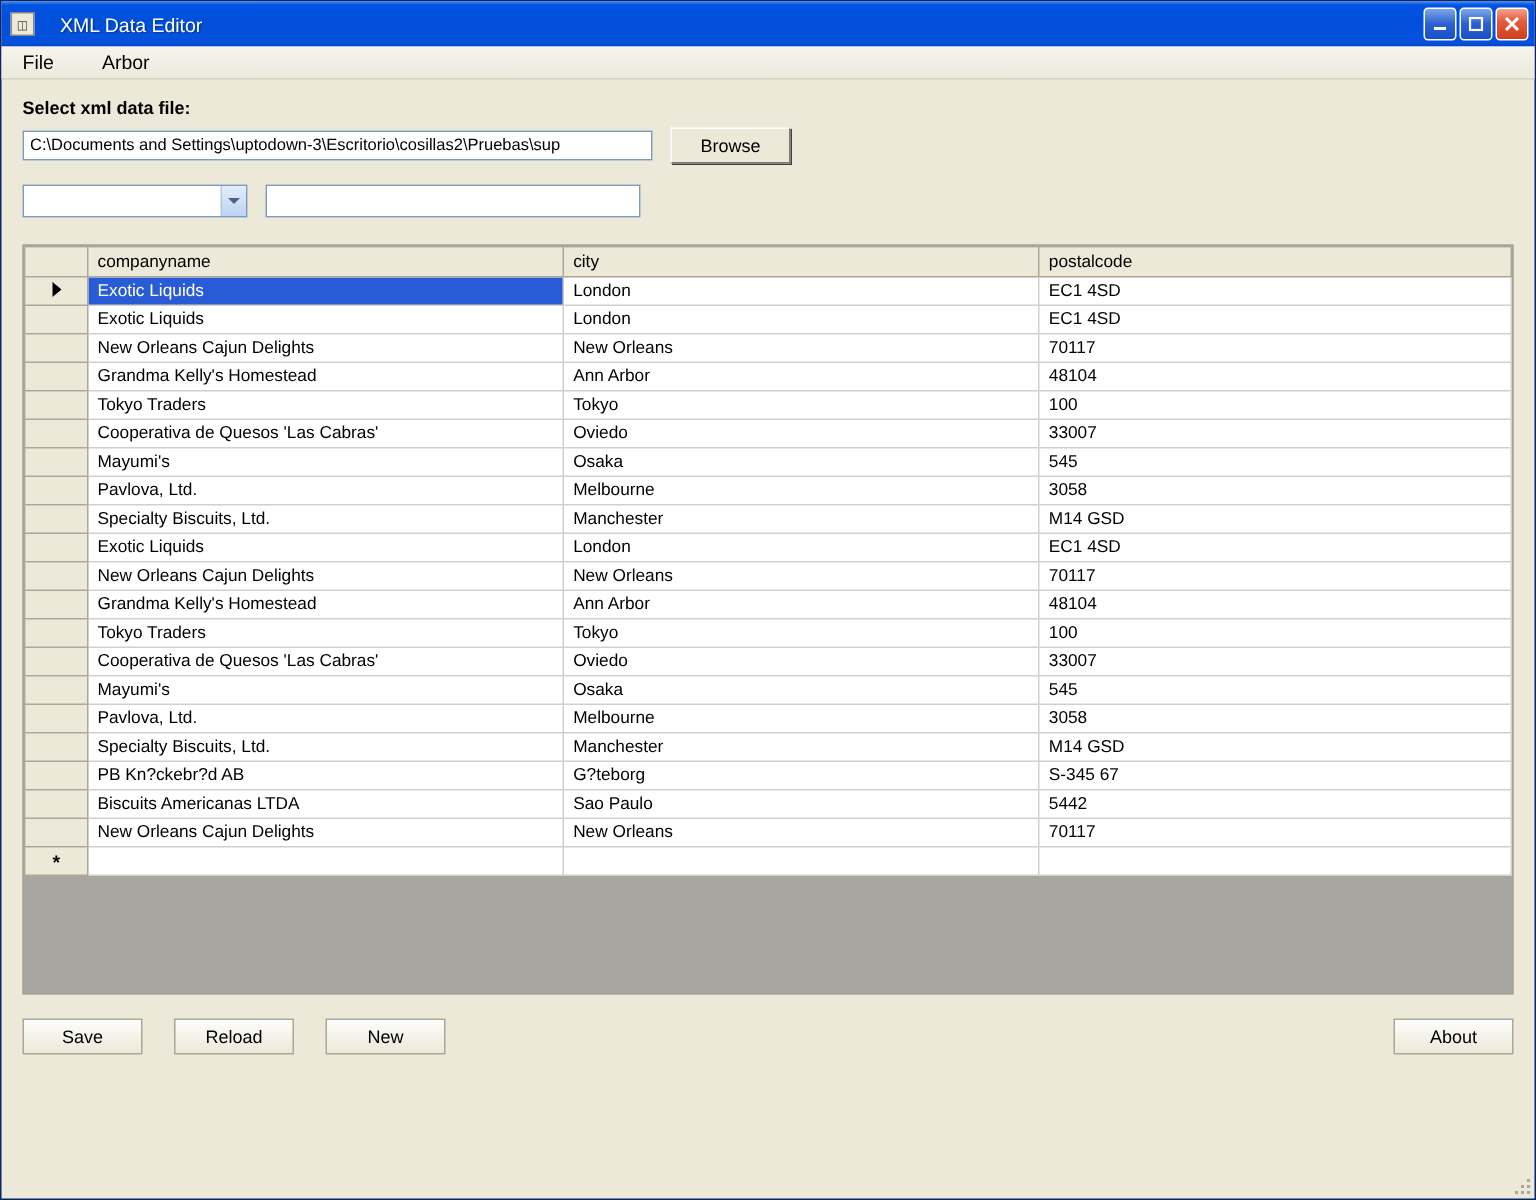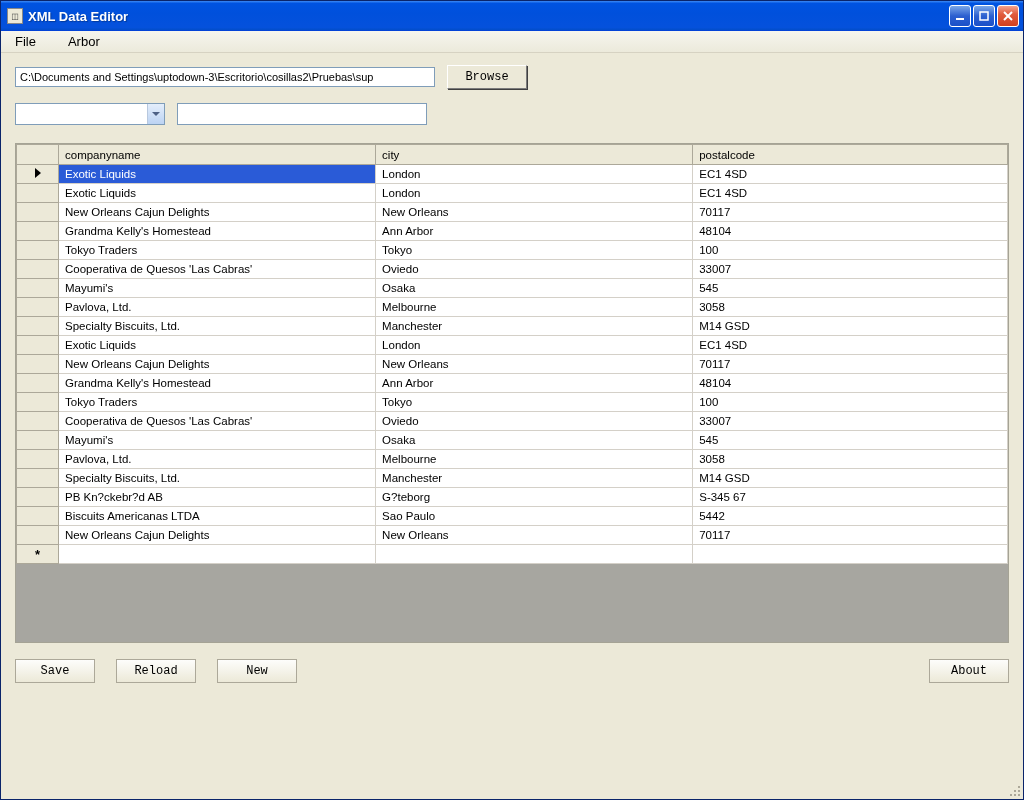--- a/index.html
+++ b/index.html
@@ -33,24 +33,25 @@
     margin-right: 5px;
     display: inline-flex;
     align-items: center;
     justify-content: center;
     background: #ece9d8;
     border: 1px solid #888;
     font-size: 8px;
     color: #444;
   }
   .titlebar-text {
-    font-weight: bold;
+    font-weight: normal;
     font-size: 13px;
     flex: 1;
     text-shadow: 1px 1px 1px rgba(0,0,0,0.3);
+    margin-left: 12px;
   }
   .titlebar-buttons { display: flex; gap: 2px; }
   .tb-btn {
     width: 22px; height: 22px;
     border: 1px solid #fff;
     border-radius: 3px;
     display: flex;
     align-items: center;
     justify-content: center;
     font-weight: bold;
@@ -106,21 +107,21 @@
   .btn {
     height: 24px;
     min-width: 80px;
     background: #ece9d8;
     border-top: 1px solid #fff;
     border-left: 1px solid #fff;
     border-right: 1px solid #7b7b7b;
     border-bottom: 1px solid #7b7b7b;
     box-shadow: 1px 1px 0 #404040;
     font-size: 12px;
-    font-family: Liberation Mono, monospace;
+    font-family: Liberation Sans, sans-serif;
     cursor: default;
     padding: 0 14px;
   }
   .btn.flat {
     box-shadow: none;
     border: 1px solid #aca899;
     background: linear-gradient(to bottom, #fdfdfb, #ece9d8);
   }
   .filter-section { margin-bottom: 18px; }
   .row-filter {
@@ -252,20 +253,21 @@
     </div>
   </div>
 
   <div class="menubar">
     <span class="menu-item">File</span>
     <span class="menu-item">Arbor</span>
   </div>
 
   <div class="content">
 
+    <span class="label-bold">Select xml data file:</span>
     <div class="row-file">
       <input type="text" class="path-input" value="C:\Documents and Settings\uptodown-3\Escritorio\cosillas2\Pruebas\sup" style="">
       <button class="btn">Browse</button>
     </div>
 
     <div class="filter-section">
       <div class="row-filter">
         <div class="combo">
           <span></span>
           <div class="combo-btn">

